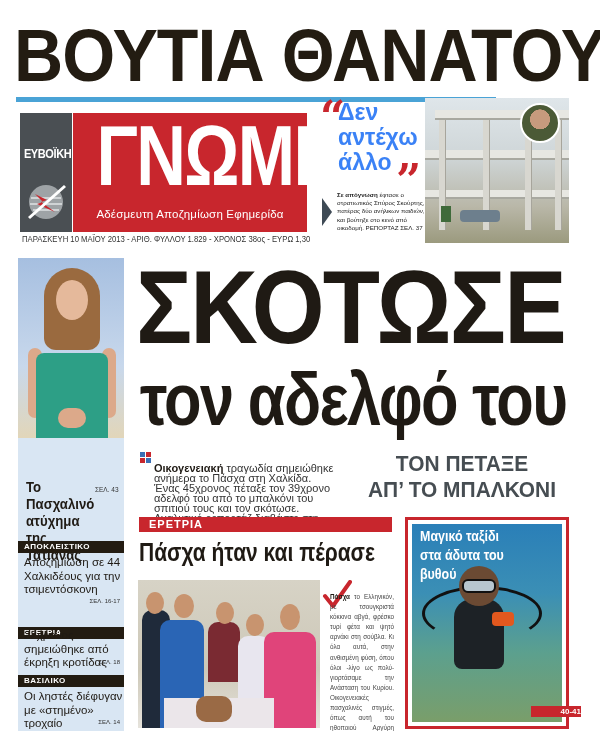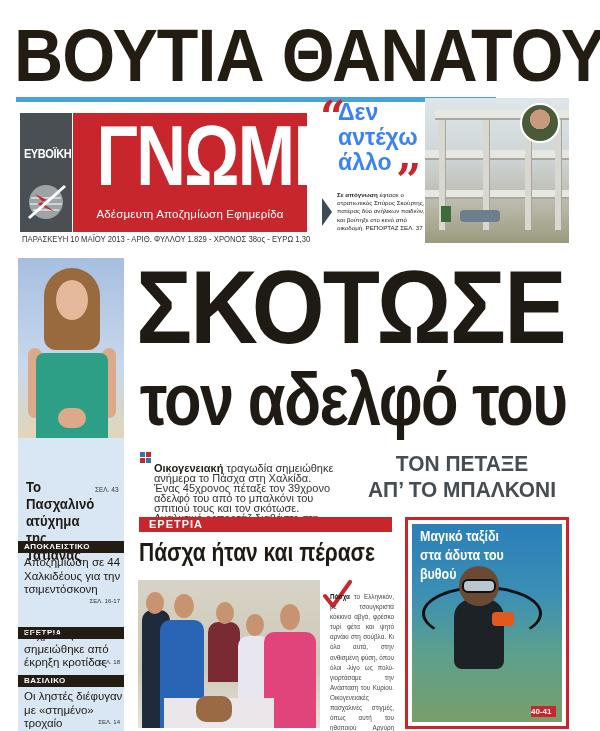--- a/index.html
+++ b/index.html
@@ -80,21 +80,21 @@
 
   
   .diver-frame { left: 405px; top: 517px; width: 164px; height: 212px; border: 3px solid #c8262d; background: #fff; }
   .diver-photo { left: 412px; top: 524px; width: 150px; height: 198px; background: linear-gradient(180deg, #2a7fb8 0%, #3b8fb5 35%, #5ca08e 65%, #7a9e6a 100%); overflow: hidden; }
   .diver-title { left: 420px; top: 527px; width: 140px; color: #fff; font-weight: 700; font-size: 14.5px; line-height: 19px; transform: scaleX(0.86); transform-origin: left; }
   .diver-body { position: absolute; left: 42px; top: 75px; width: 50px; height: 70px; background: #1d2226; border-radius: 18px 18px 8px 8px; }
   .diver-head { position: absolute; left: 47px; top: 42px; width: 40px; height: 40px; border-radius: 50%; background: #6b4a33; }
   .diver-mask { position: absolute; left: 50px; top: 55px; width: 34px; height: 14px; background: #b7c6cf; border: 2px solid #111; border-radius: 6px; }
   .diver-vest { position: absolute; left: 80px; top: 88px; width: 22px; height: 14px; background: #e2581e; border-radius: 4px; }
   .diver-hose { position: absolute; left: 10px; top: 62px; width: 120px; height: 55px; border: 3px solid #111; border-radius: 50%; border-bottom-color: transparent; }
-  .diver-badge { left: 531px; top: 706px; width: 25px; height: 11px; background: #c8262d; color: #fff; font-weight: 700; font-size: 8px; line-height: 11px; text-align: left; }
+  .diver-badge { left: 531px; top: 706px; width: 50px; height: 11px; background: #c8262d; color: #fff; font-weight: 700; font-size: 8px; line-height: 11px; text-align: right; }
 </style>
 </head>
 <body>
 
 <div class="abs top-headline">ΒΟΥΤΙΑ ΘΑΝΑΤΟΥ</div>
 <div class="abs top-rule"></div>
 
 <div class="abs mast-grey"></div>
 <div class="abs mast-region">ΕΥΒΟΪΚΗ</div>
 <svg class="abs logo-ball" viewBox="0 0 42 42">

